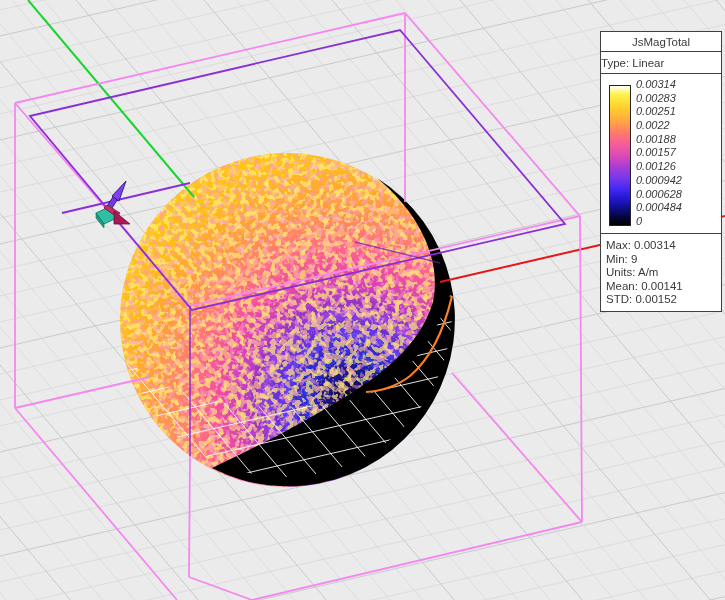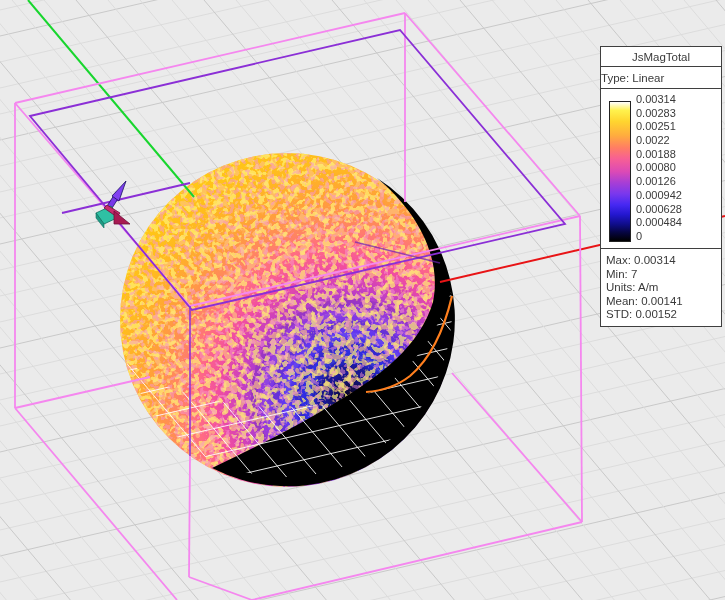--- a/index.html
+++ b/index.html
@@ -2,26 +2,26 @@
 <html><head>
 <meta charset="utf-8">
 <style>
   html,body{margin:0;padding:0;background:#888;}
   #viewport{
     position:relative;width:725px;height:600px;overflow:hidden;
     background:#ebebeb;font-family:"Liberation Sans",sans-serif;
   }
   #scene{position:absolute;left:0;top:0;}
   
-  #legend{position:absolute;left:600px;top:47px;width:122px;color:#3a3a3a;}
+  #legend{position:absolute;left:600px;top:32px;width:122px;color:#3a3a3a;}
   .leg-box{background:#ffffff;border:1px solid #3f3f3f;margin-top:-1px;box-sizing:border-box;}
   .leg-title{height:21px;line-height:20px;text-align:center;font-size:11.5px;}
   .leg-type{height:23px;line-height:22px;font-size:11.5px;}
   .leg-scale{height:161px;padding:10px 0 0 0;}
-  .scale-row{display:flex;align-items:flex-end;}
+  .scale-row{display:flex;align-items:center;font-style:italic;}
   .colorbar{width:20px;height:139px;margin-left:8px;border:1px solid #222;}
   .scale-labels{display:flex;flex-direction:column;justify-content:space-between;
     height:148px;margin:-5px 0 0 5px;font-size:11px;}
   .scale-labels div{line-height:11px;}
   .leg-stats{height:79px;padding:5px 0 4px 5px;font-size:11.5px;}
   .leg-stats div{line-height:13.6px;}
 </style>
 </head>
 <body>
 
@@ -275,30 +275,30 @@
     <div class="leg-box leg-type">Type: Linear</div>
     <div class="leg-box leg-scale">
       <div class="scale-row">
         <div class="colorbar" style="background: linear-gradient(rgb(255, 255, 255) 0%, rgb(255, 242, 77) 6%, rgb(255, 213, 47) 14%, rgb(255, 173, 62) 24%, rgb(255, 125, 100) 33%, rgb(247, 95, 149) 41%, rgb(220, 74, 181) 50%, rgb(168, 62, 213) 58%, rgb(122, 56, 237) 66%, rgb(70, 40, 242) 74%, rgb(35, 23, 207) 81%, rgb(15, 13, 137) 88%, rgb(6, 5, 63) 94%, rgb(0, 0, 0) 100%);"></div>
         <div class="scale-labels">
           <div>0.00314</div>
           <div>0.00283</div>
           <div>0.00251</div>
           <div>0.0022</div>
           <div>0.00188</div>
-          <div>0.00080</div>
+          <div>0.00157</div>
           <div>0.00126</div>
           <div>0.000942</div>
           <div>0.000628</div>
           <div>0.000484</div>
           <div>0</div>
         </div>
       </div>
     </div>
     <div class="leg-box leg-stats">
       <div>Max: 0.00314</div>
-      <div>Min: 7</div>
+      <div>Min: 9</div>
       <div>Units: A/m</div>
       <div>Mean: 0.00141</div>
       <div>STD: 0.00152</div>
     </div>
   </div>
 </div>
 
 </body></html>

